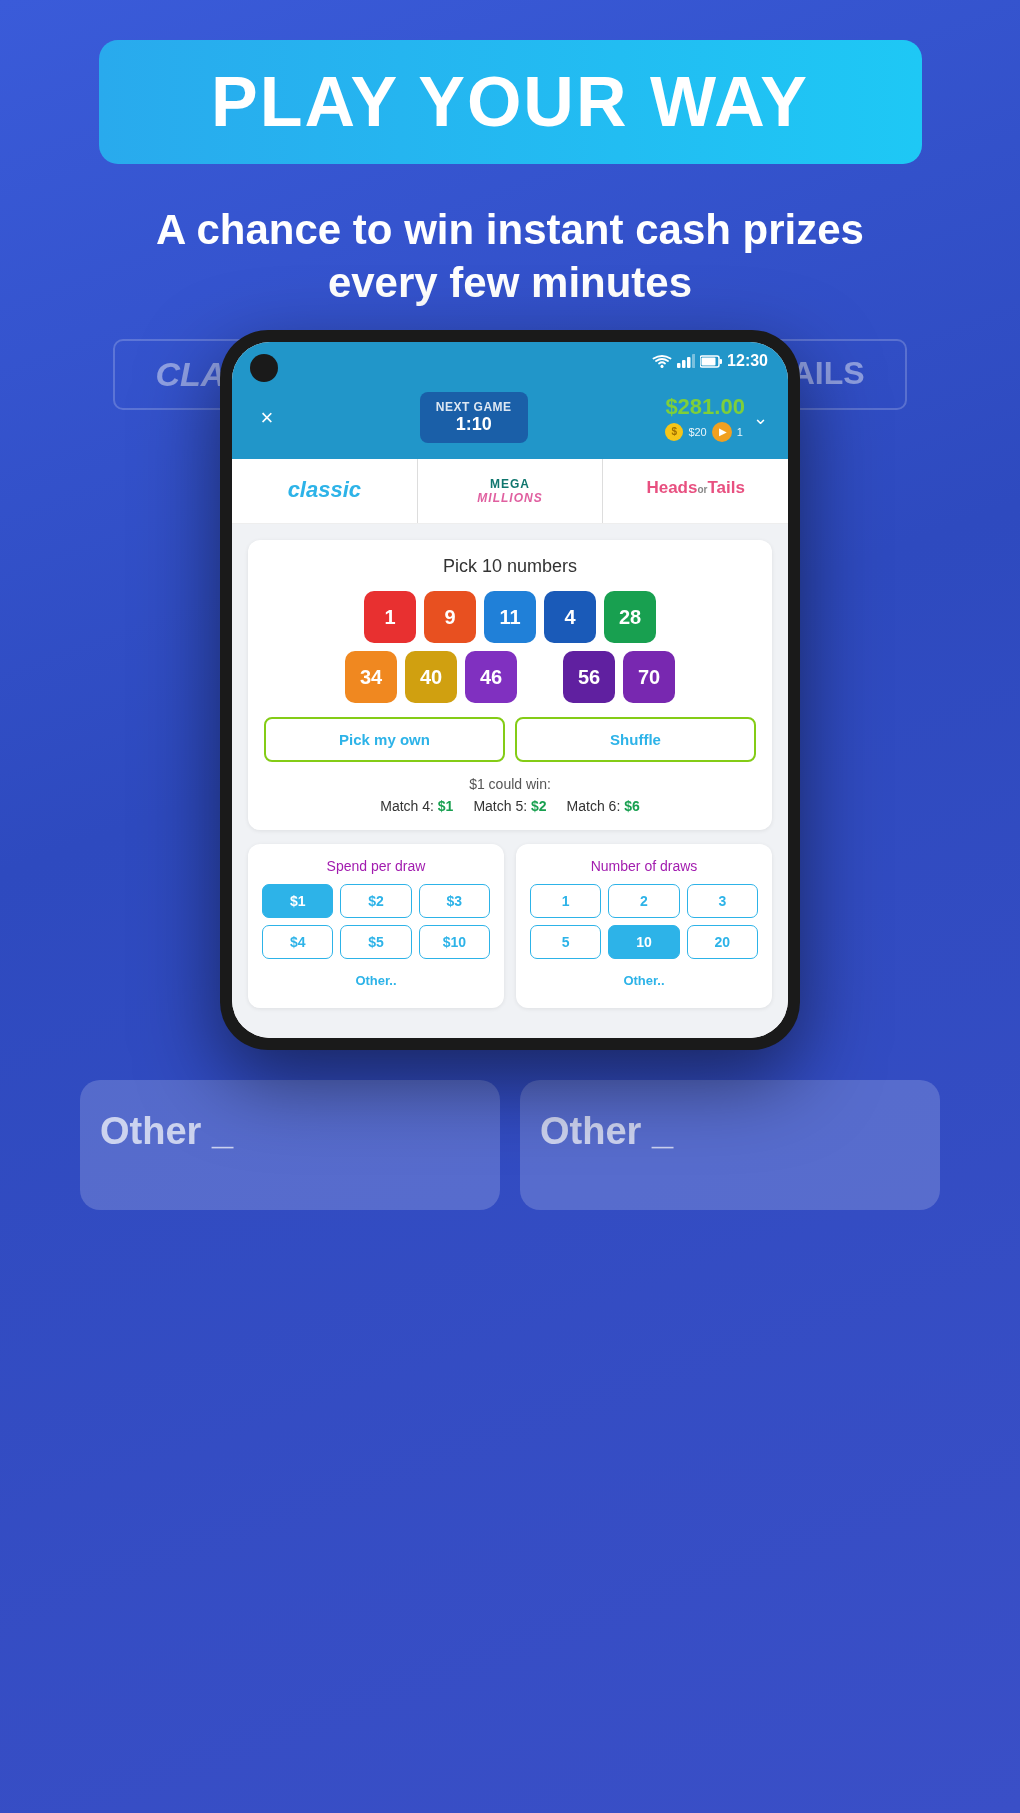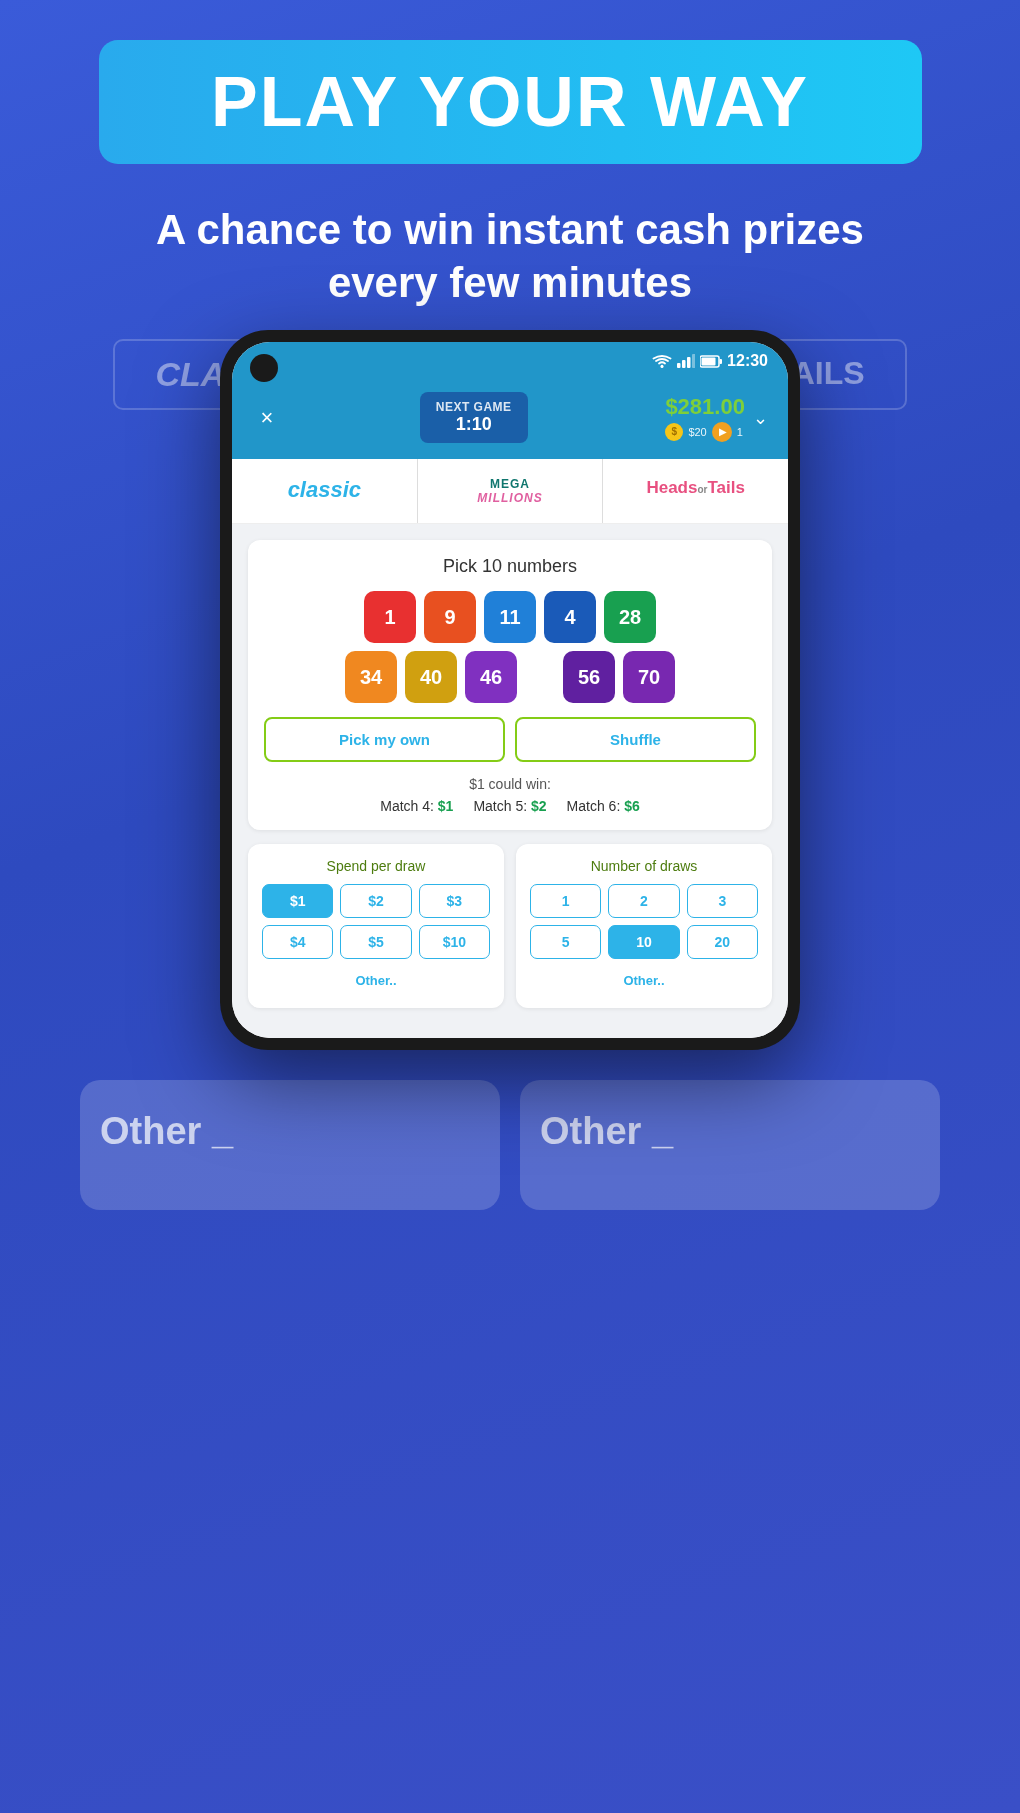--- a/index.html
+++ b/index.html
@@ -329,21 +329,21 @@
       margin-bottom: 14px;
     }
     .options-card {
       flex: 1;
       background: white;
       border-radius: 12px;
       padding: 14px;
       box-shadow: 0 1px 4px rgba(0,0,0,0.08);
     }
     .options-title {
-      color: #4d7c0f;
+      color: #a21caf;
       font-size: 14px;
       font-weight: 500;
       margin-bottom: 10px;
       text-align: center;
     }
     .options-grid {
       display: grid;
       grid-template-columns: repeat(3, 1fr);
       gap: 7px;
       margin-bottom: 8px;

